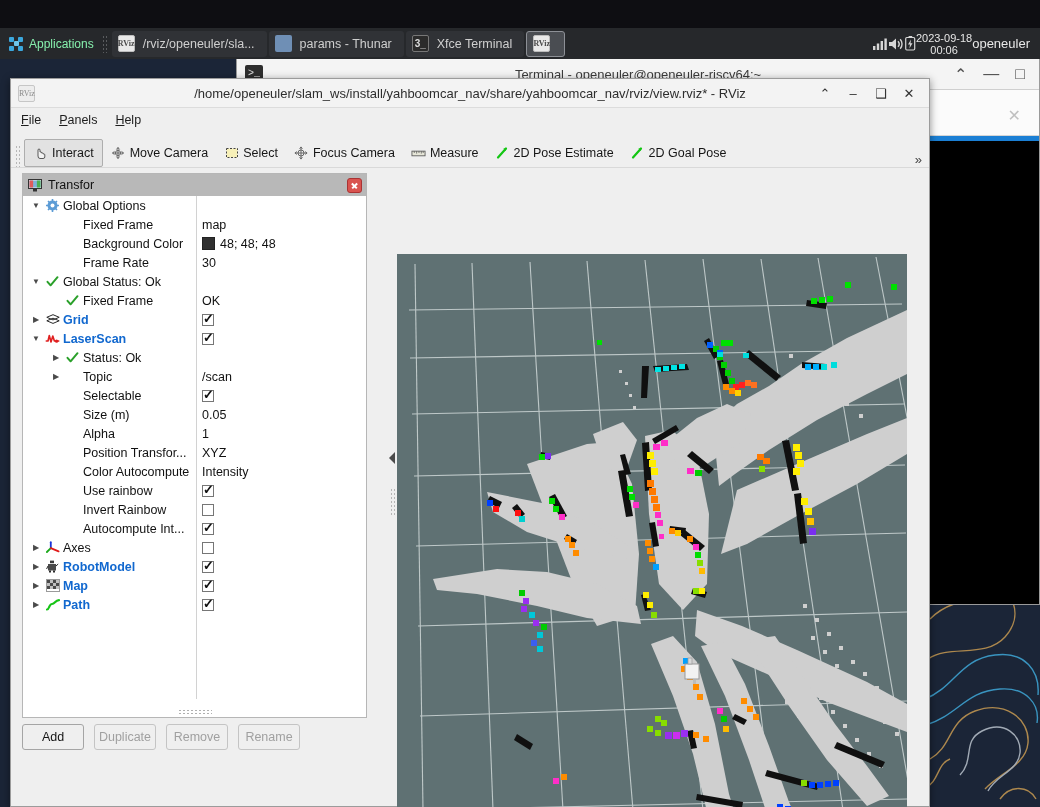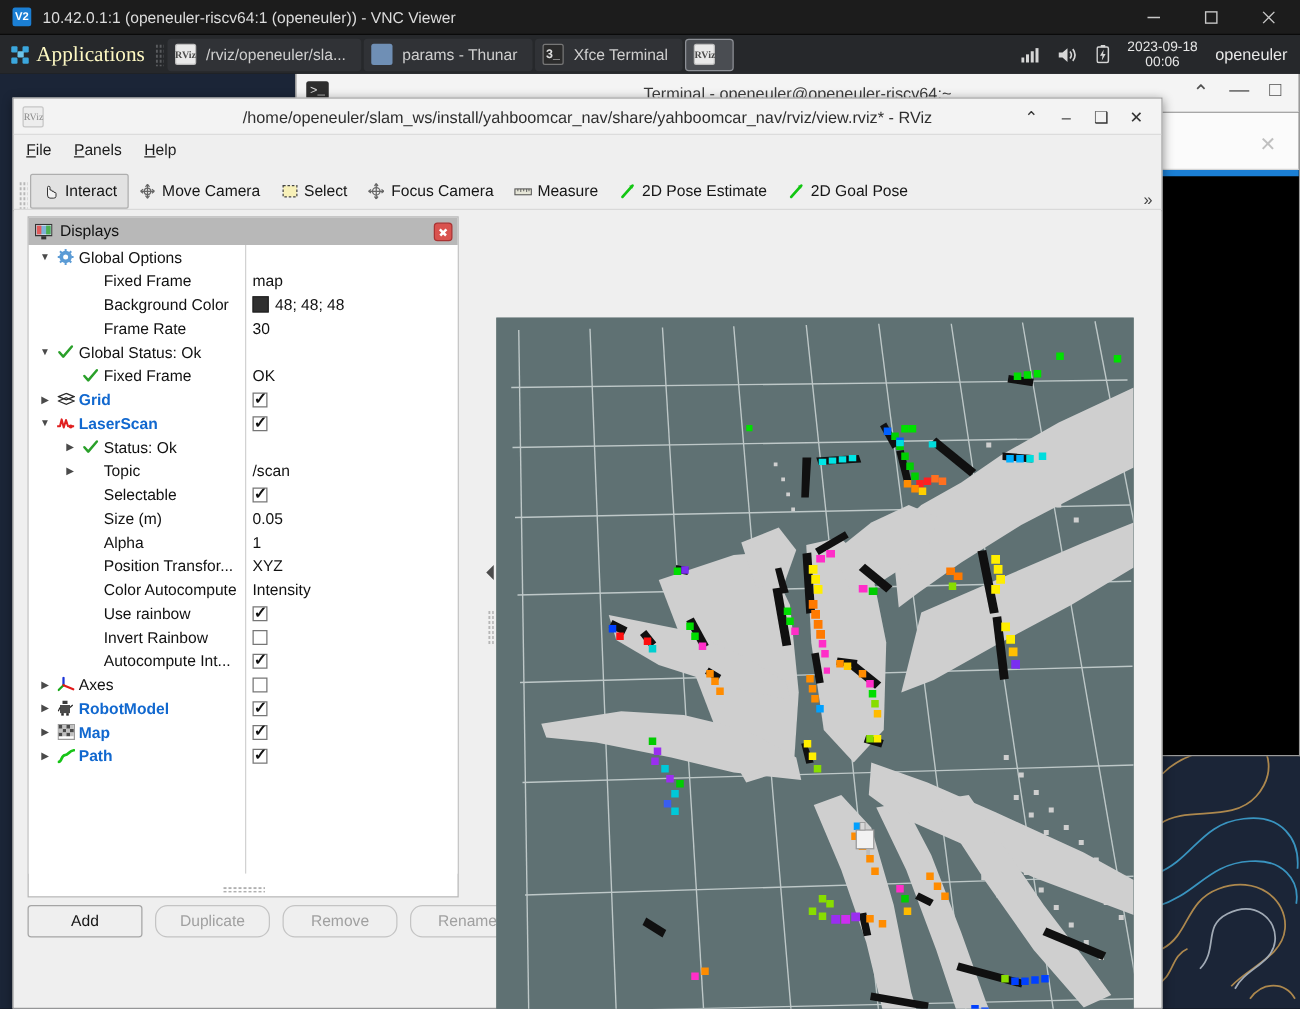--- a/index.html
+++ b/index.html
@@ -42,42 +42,42 @@
   .apps-btn { display:flex; align-items:center; gap:6px; padding:0 7px 0 9px; height:31px; }
   .apps-icon { width:14px; height:14px; position:relative; flex:none; }
   .apps-icon i {
     position:absolute; width:5px; height:5px; background:#3ba7dd; border-radius:1px;
   }
   .apps-icon i:nth-child(1){left:0;top:0}
   .apps-icon i:nth-child(2){right:0;top:0}
   .apps-icon i:nth-child(3){left:4.5px;top:4.5px;background:#6ec5ea}
   .apps-icon i:nth-child(4){left:0;bottom:0}
   .apps-icon i:nth-child(5){right:0;bottom:0}
-  .apps-label { color:#fef9c3; font-size:17px;font-family:Liberation Serif, serif; }
+  .apps-label { color:#86efac; font-size:12px; }
   .panel-grip { width:7px; height:18px; margin:0 3px 0 1px;
     background-image:radial-gradient(circle, #5a5c5f 1px, transparent 1px);
     background-size:3px 4px; flex:none; }
 
   .tasklist { display:flex; align-items:center; gap:2px; height:31px; }
   .task {
     display:flex; align-items:center; gap:8px; height:26px;
     padding:0 12px 0 6px; border-radius:3px;
     background:#303236; color:#cfcfcf; font-size:12.5px;
     max-width:280px; white-space:nowrap; overflow:hidden;
   }
   .task-ico { width:17px; height:17px; flex:none; border-radius:2px;
     display:flex; align-items:center; justify-content:center;
     font-size:7px; color:#fff; font-weight:bold; }
   .ico-rviz { background:#e9e9e9; color:#4a4a4a; border:1px solid #bdbdbd;
     font-family:"Liberation Serif", serif; font-size:8px; }
   .ico-thunar { background:#6f8fb5; }
   .ico-term { background:#2b2b2b; border:1px solid #777; color:#ddd; font-size:10px;}
   .task.minimized-active { background:#4a4d52; border:1px solid #8d9096; padding:0 6px; }
 
-  .tray { margin-left:auto; display:flex; align-items:center; gap:14px; padding-right:10px; }
+  .tray { margin-left:auto; display:flex; align-items:center; padding-right:10px; }
   .tray-ico { color:#d6d6d6; display:flex; align-items:center; }
   .clock { color:#e6e6e6; font-size:11px; line-height:12px; text-align:center; }
   .user { color:#e8e8e8; font-size:13px; }
 
   
   .desktop { position:absolute; left:0; top:59px; width:1040px; height:748px;
     background:#1b2537; overflow:hidden; }
   .desktop svg { position:absolute; left:0; top:0; }
 
   
@@ -172,24 +172,24 @@
     font-size:13px; color:#111; font-weight:bold; }
   .swatch { width:13px; height:13px; background:#303030; border:1px solid #222; display:inline-block;}
   .panel-grip-b { position:absolute; left:0; right:0; bottom:2px; height:7px;
     display:flex; justify-content:center; align-items:center; }
   .panel-grip-b i { width:34px; height:5px;
     background-image:radial-gradient(circle, #b0b0b0 1px, transparent 1px);
     background-size:4px 3px; }
 
   
   .btnrow { position:absolute; left:11px; top:555px; display:flex; gap:10px; }
-  .pbtn { width:92px; height:26px; background:#efefef; border:1px solid #a5a5a5;
+  .pbtn { width:62px; height:26px; background:#efefef; border:1px solid #a5a5a5;
     border-radius:3px; font-size:12.5px; color:#151515;
     display:flex; align-items:center; justify-content:center; }
-  .pbtn.disabled { color:#a0a0a0; border-color:#c4c4c4;border-radius:10px; }
+  .pbtn.disabled { color:#a0a0a0; border-color:#c4c4c4; }
 
   
   .view3d { position:absolute; left:376px; top:4px; width:520px; height:657px; }
   .canvas { position:absolute; left:10px; top:81px; width:510px; height:567px;
     background:#5f7173; overflow:hidden; }
   .canvas svg { display:block; }
   .vgrip { position:absolute; top:0; bottom:0; width:10px;
     display:flex; align-items:center; justify-content:center; }
   .vgrip.l { left:0; } .vgrip.r { right:0; }
   .vgrip i { width:5px; height:28px;
@@ -347,21 +347,21 @@
         <div class="panel-head">
           <span class="panel-head-ico">
             <svg width="14" height="13" viewBox="0 0 14 13">
               <rect x="0.5" y="0.5" width="13" height="9" fill="#f0f0f0" stroke="#333"></rect>
               <rect x="1.5" y="1.5" width="11" height="7" fill="#7fb2d8"></rect>
               <rect x="1.5" y="1.5" width="3.6" height="7" fill="#e05b5b"></rect>
               <rect x="8.9" y="1.5" width="3.6" height="7" fill="#4caf50"></rect>
               <rect x="5" y="10" width="4" height="2.5" fill="#333"></rect>
             </svg>
           </span>
-          <span>Displays</span>
+          <span>Transfor</span>
           <span class="panel-close"></span>
         </div>
 
         <div class="tree" id="tree">
           <div class="tree-vline"></div>
         <div class="row">
               <div class="name">
                 <span class="ind" style="width: 4px;"></span>
                 <span class="twist">▼</span>
                 <span class="icn">
@@ -986,41 +986,20 @@
               <rect x="291" y="404" width="4" height="6" fill="#d8d8d8" stroke="#999" stroke-width=".7"></rect>
               <rect x="296" y="426" width="3" height="4" fill="#bdbdbd"></rect>
             </g>
           </svg>
         </div>
       </div>
 
     </div>
   </div>
 
-  <div class="vnc-titlebar">
-    <div class="vnc-logo">V2</div>
-    <div class="vnc-title">10.42.0.1:1 (openeuler-riscv64:1 (openeuler)) - VNC Viewer</div>
-    <div class="vnc-ctrls">
-      <div class="vnc-btn">
-        <svg width="12" height="12" viewBox="0 0 12 12">
-            <path d="M1 6 H11" stroke="#c8c8c8" stroke-width="1.1"></path>
-          </svg>
-      </div>
-      <div class="vnc-btn">
-        <svg width="12" height="12" viewBox="0 0 12 12">
-            <rect x="1.5" y="1.5" width="9" height="9" fill="none" stroke="#c8c8c8" stroke-width="1.1"></rect>
-          </svg>
-      </div>
-      <div class="vnc-btn">
-        <svg width="12" height="12" viewBox="0 0 12 12">
-            <path d="M1.5 1.5 L10.5 10.5 M10.5 1.5 L1.5 10.5" stroke="#c8c8c8" stroke-width="1.1"></path>
-          </svg>
-      </div>
-    </div>
-  </div>
 
   <div class="xfce-panel">
     <div class="apps-btn">
       <span class="apps-icon">
         <i></i>
           <i></i>
           <i></i>
           <i></i>
           <i></i>
       </span>

